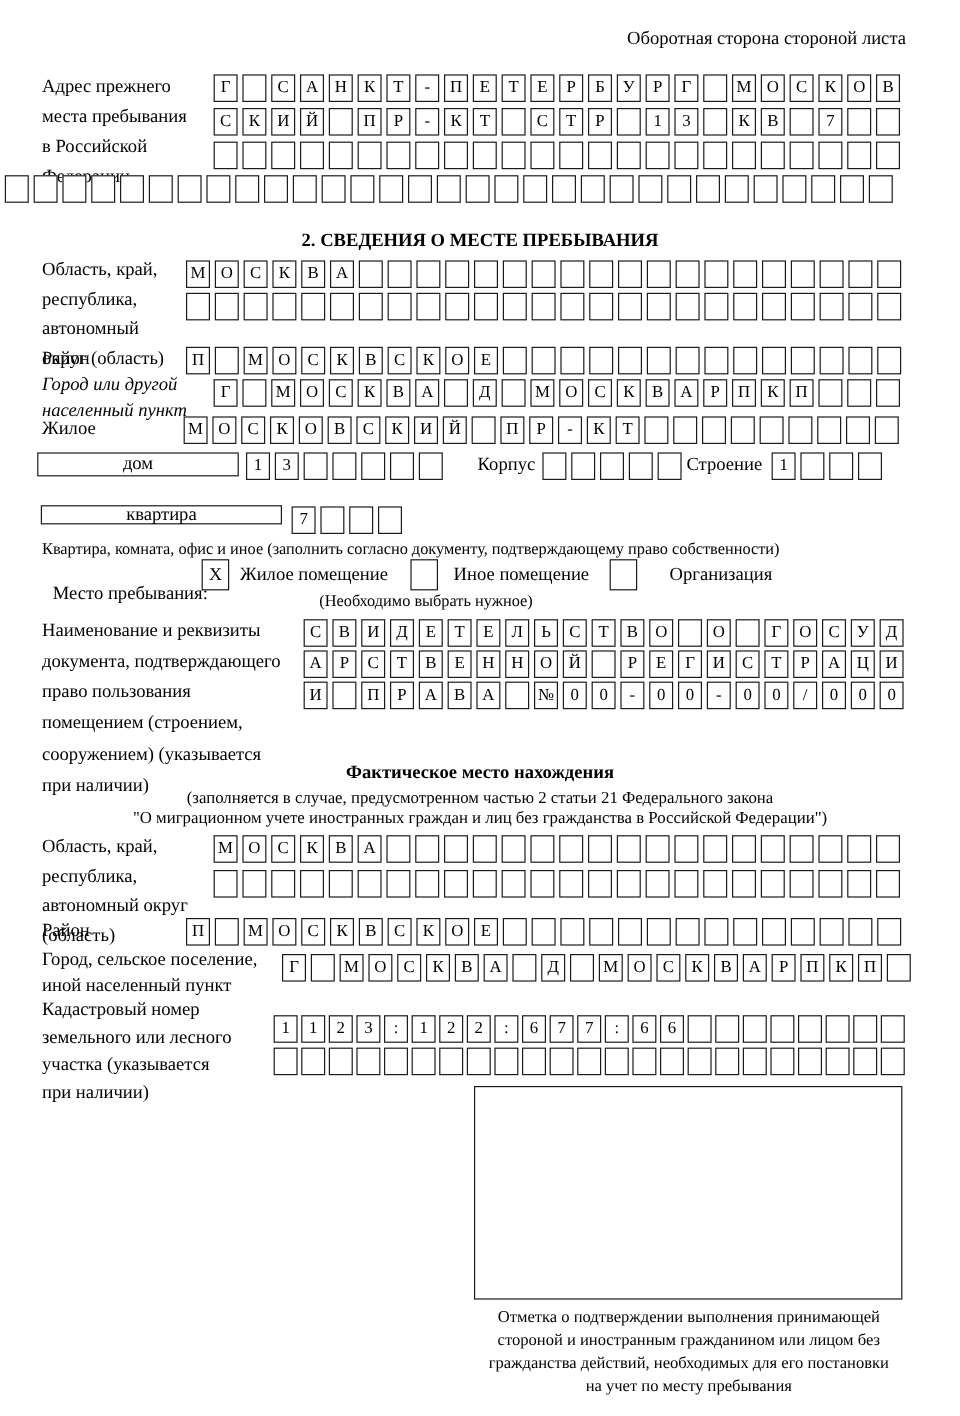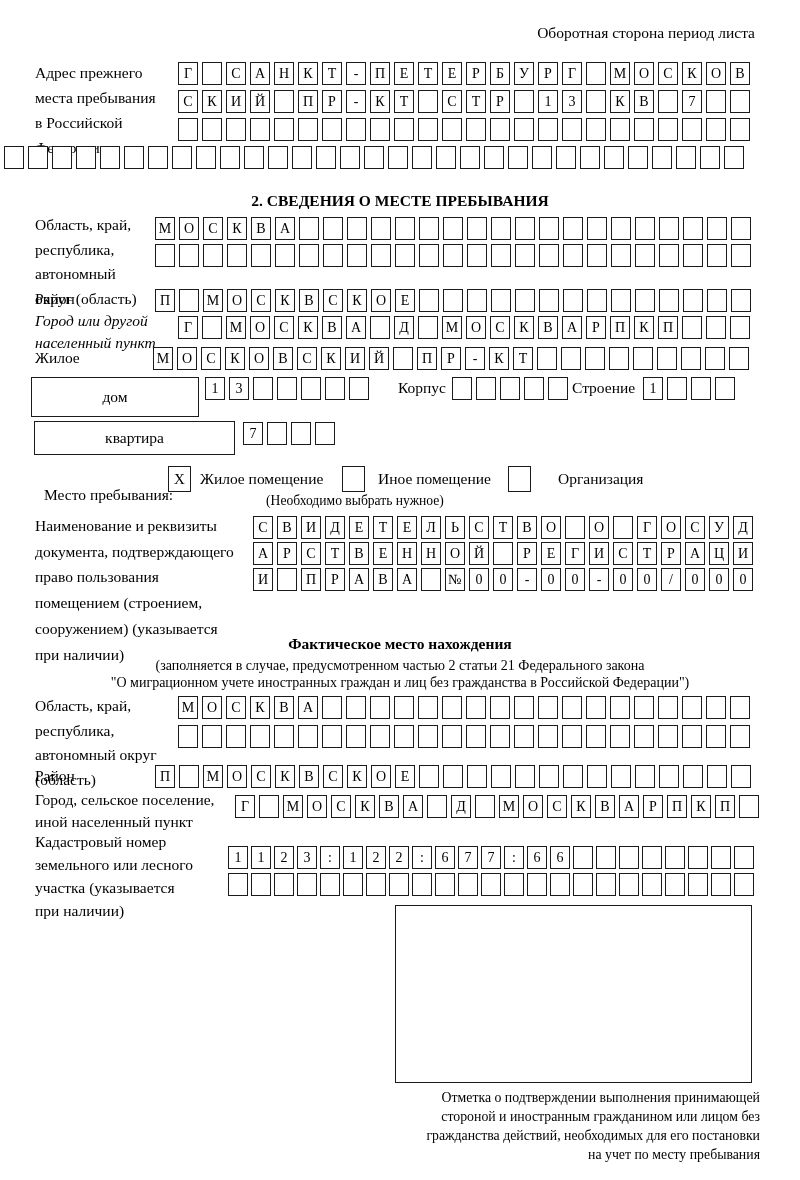--- a/index.html
+++ b/index.html
@@ -31,21 +31,21 @@
     position:absolute; width:23px; height:26px; border:1.6px solid #1b1b1b;
     display:flex; align-items:center; justify-content:center;
     font-size:15px; background:#fff;
   }
 </style>
 </head>
 <body>
 
 <div id="page">
 
-  <div class="abs" style="top:24px; right:45px;">Оборотная сторона период листа</div>
+  <div class="abs" style="top:24px; right:45px;">Оборотная сторона стороной листа</div>
 
   <div class="abs label" style="left:35px; top:60px; width:150px;">Адрес прежнего
 места пребывания
 в Российской
 Федерации</div>
   <div class="boxrow" style="left:178px; top:62px;">
       <span class="cbox">Г</span>
       <span class="cbox"></span>
       <span class="cbox">С</span>
       <span class="cbox">А</span>
@@ -297,21 +297,21 @@
       <span class="cbox"></span>
       <span class="cbox"></span>
       <span class="cbox"></span>
       <span class="cbox"></span>
       <span class="cbox"></span>
       <span class="cbox"></span>
       <span class="cbox"></span>
       <span class="cbox"></span>
     </div>
 
-  <div class="rect" style="left:31px; top:377px; width:168px; height:40px;text-align:center;">дом</div>
+  <div class="rect" style="left:31px; top:377px; width:168px; height:20px;text-align:center;">дом</div>
   <div class="boxrow" style="left:205px; top:377px;">
       <span class="cbox">1</span>
       <span class="cbox">3</span>
       <span class="cbox"></span>
       <span class="cbox"></span>
       <span class="cbox"></span>
       <span class="cbox"></span>
       <span class="cbox"></span>
     </div>
   <div class="abs" style="left:398px; top:379px;">Корпус</div>
@@ -324,28 +324,29 @@
     </div>
   <div class="abs" style="left:572px; top:379px;">Строение</div>
   <div class="boxrow" style="left:643px; top:377px;">
       <span class="cbox">1</span>
       <span class="cbox"></span>
       <span class="cbox"></span>
       <span class="cbox"></span>
     </div>
 
 
-  <div class="rect" style="left:34px; top:421px; width:201px; height:34px;">квартира</div>
+  <div class="rect" style="left:34px; top:421px; width:201px; height:16px;">квартира</div>
   <div class="boxrow" style="left:243px; top:422px;">
       <span class="cbox">7</span>
       <span class="cbox"></span>
       <span class="cbox"></span>
       <span class="cbox"></span>
     </div>
 
+  <div class="abs note" style="left:35px; top:450px;">Квартира, комната, офис и иное (заполнить согласно документу, подтверждающему право собственности)</div>
 
   <div class="abs" style="left:44px; top:470px;margin-top:16px;">Место пребывания:</div>
   <div class="checkbox" style="left:168px; top:466px;">X</div>
   <div class="abs" style="left:200px; top:470px;">Жилое помещение</div>
   <div class="checkbox" style="left:342px; top:466px;"></div>
   <div class="abs" style="left:378px; top:470px;">Иное помещение</div>
   <div class="checkbox" style="left:508px; top:466px;"></div>
   <div class="abs" style="left:558px; top:470px;">Организация</div>
   <div class="abs note" style="left:230px; top:493px; width:250px; text-align:center;">(Необходимо выбрать нужное)</div>
 
@@ -591,18 +592,18 @@
       <span class="cbox"></span>
       <span class="cbox"></span>
       <span class="cbox"></span>
       <span class="cbox"></span>
       <span class="cbox"></span>
       <span class="cbox"></span>
       <span class="cbox"></span>
     </div>
 
   <div class="rect" style="left:395px; top:905px; width:357px; height:178px;"></div>
-  <div class="abs note label" style="left:388px; top:1088px; width:372px; text-align:right; line-height:19px; font-size:13.8px;">Отметка о подтверждении выполнения принимающей
+  <div class="abs note label" style="left:388px; top:1088px; width:372px; text-align:center; line-height:19px; font-size:13.8px;">Отметка о подтверждении выполнения принимающей
 стороной и иностранным гражданином или лицом без
 гражданства действий, необходимых для его постановки
 на учет по месту пребывания</div>
 
 </div>
 
 </body></html>

